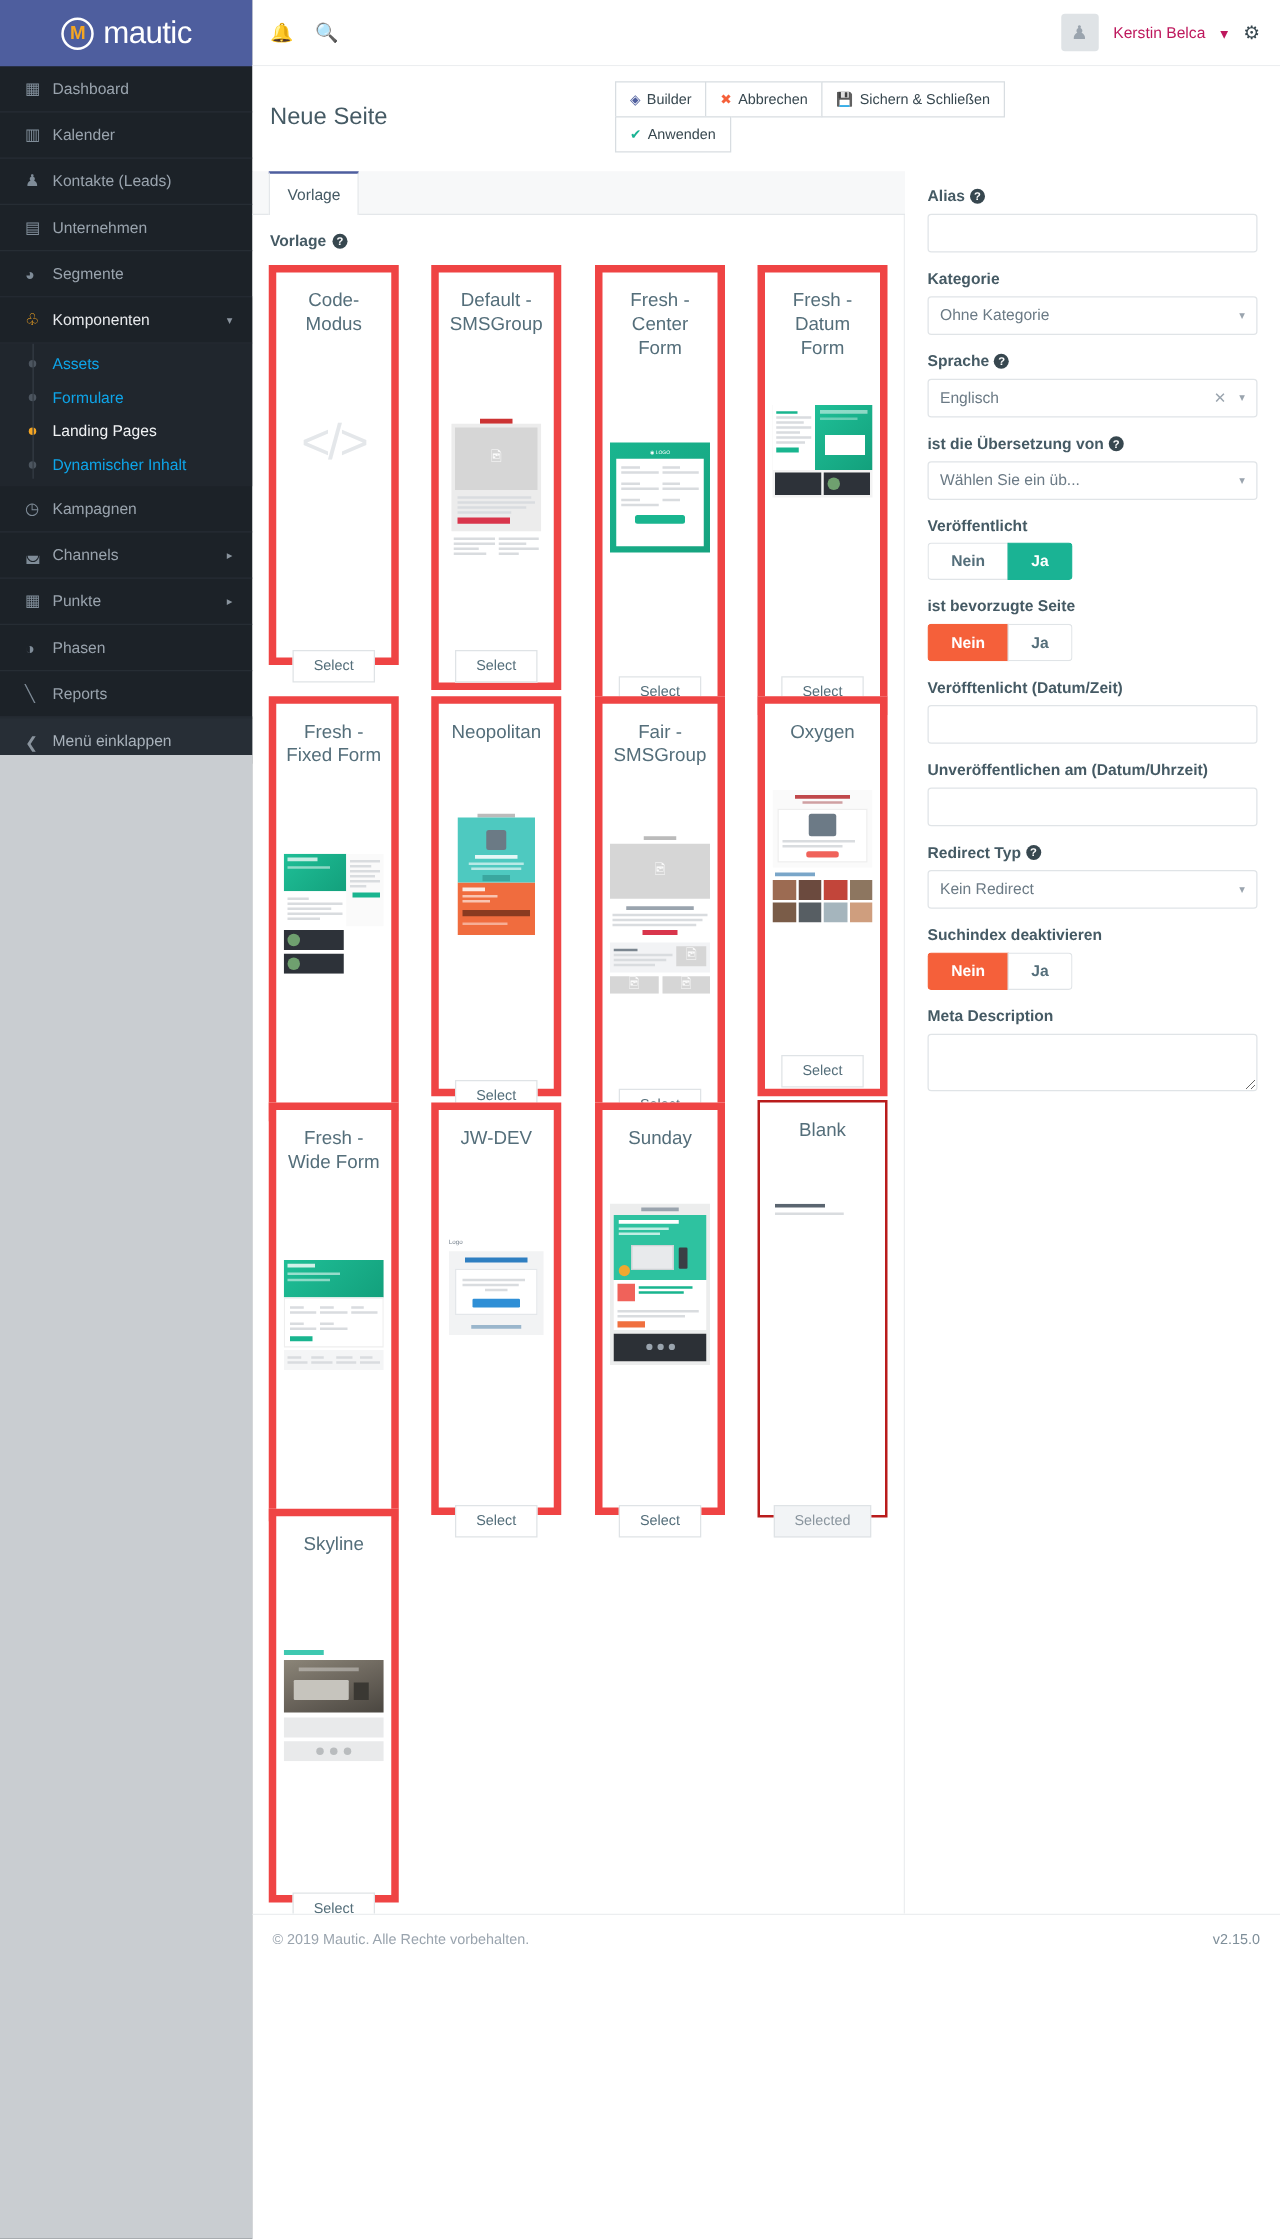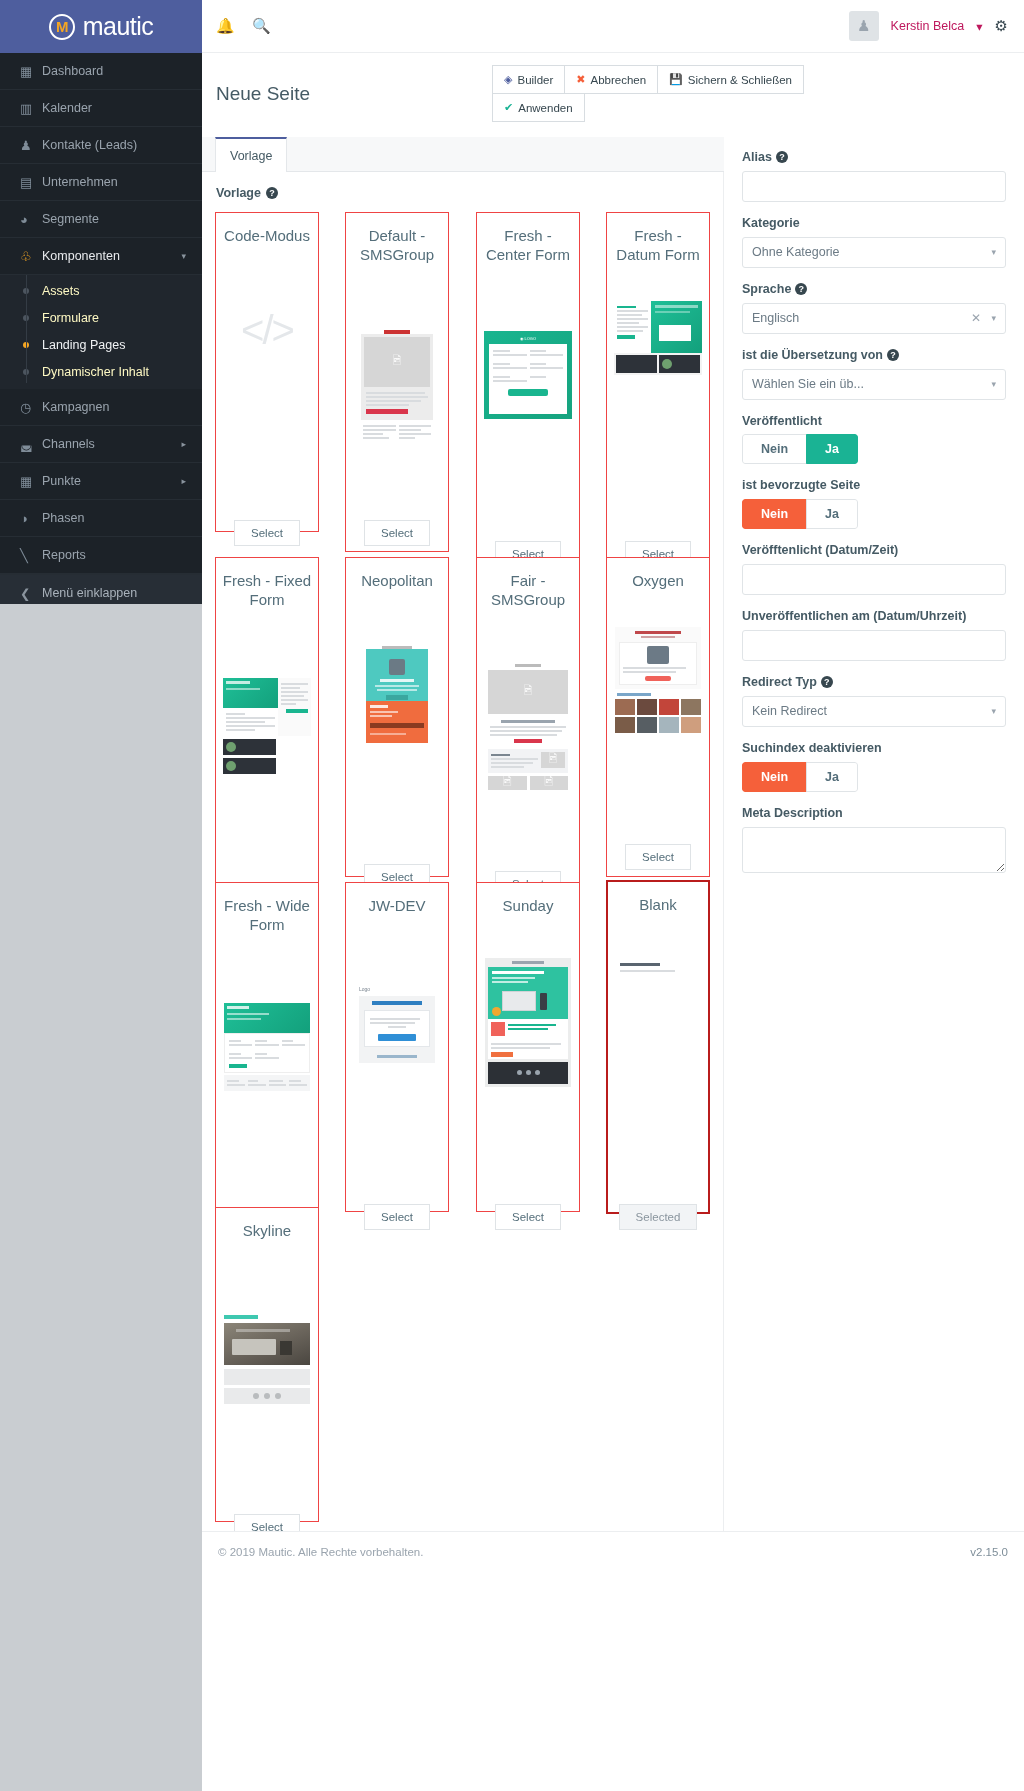--- a/index.html
+++ b/index.html
@@ -56,21 +56,21 @@
   .caret-d { margin-right: 16px; font-size: 9px; color: #8a949e; }
   .caret-r { margin-right: 16px; font-size: 9px; color: #8a949e; }
 
   .subnav { background: #20262d; padding: 2px 0 4px 0; position: relative; }
   .subnav:before {
     content: ""; position: absolute; left: 26px; top: 0; bottom: 6px;
     width: 1px; background: #343c45;
   }
   .sub-item {
     display: flex; align-items: center; height: 27px;
-    padding-left: 20px; color: #fef9c3; font-size: 12.5px;
+    padding-left: 20px; color: #0ea5e9; font-size: 12.5px;
     cursor: pointer;
   }
   .sub-item .dot {
     width: 22px; flex: 0 0 22px; display: flex; align-items: center;
   }
   .sub-item .dot i {
     display: block; width: 6px; height: 6px; border-radius: 50%;
     background: #4c555f; margin-left: 3px;
   }
   .sub-item.active { color: #f0f2f4; }
@@ -176,21 +176,21 @@
     font-weight: bold; line-height: 1;
   }
 
   .grid {
     position: relative; margin: 12px 0 0 13px;
     width: 500px;
   }
   .card {
     position: absolute;
     width: 104px;
-    border: 1px solid #ef4444;
+    border: 6px solid #ef4444;
     background: #ffffff;
   }
   .card.selected { border: 2px solid #b91c1c; }
   .card-title {
     text-align: center; font-size: 15px; color: #546e7a;
     padding: 14px 6px 0 6px; line-height: 1.25;
     font-weight: 400; word-wrap: break-word;
   }
   .card-thumb {
     display: flex; align-items: center; justify-content: center;

